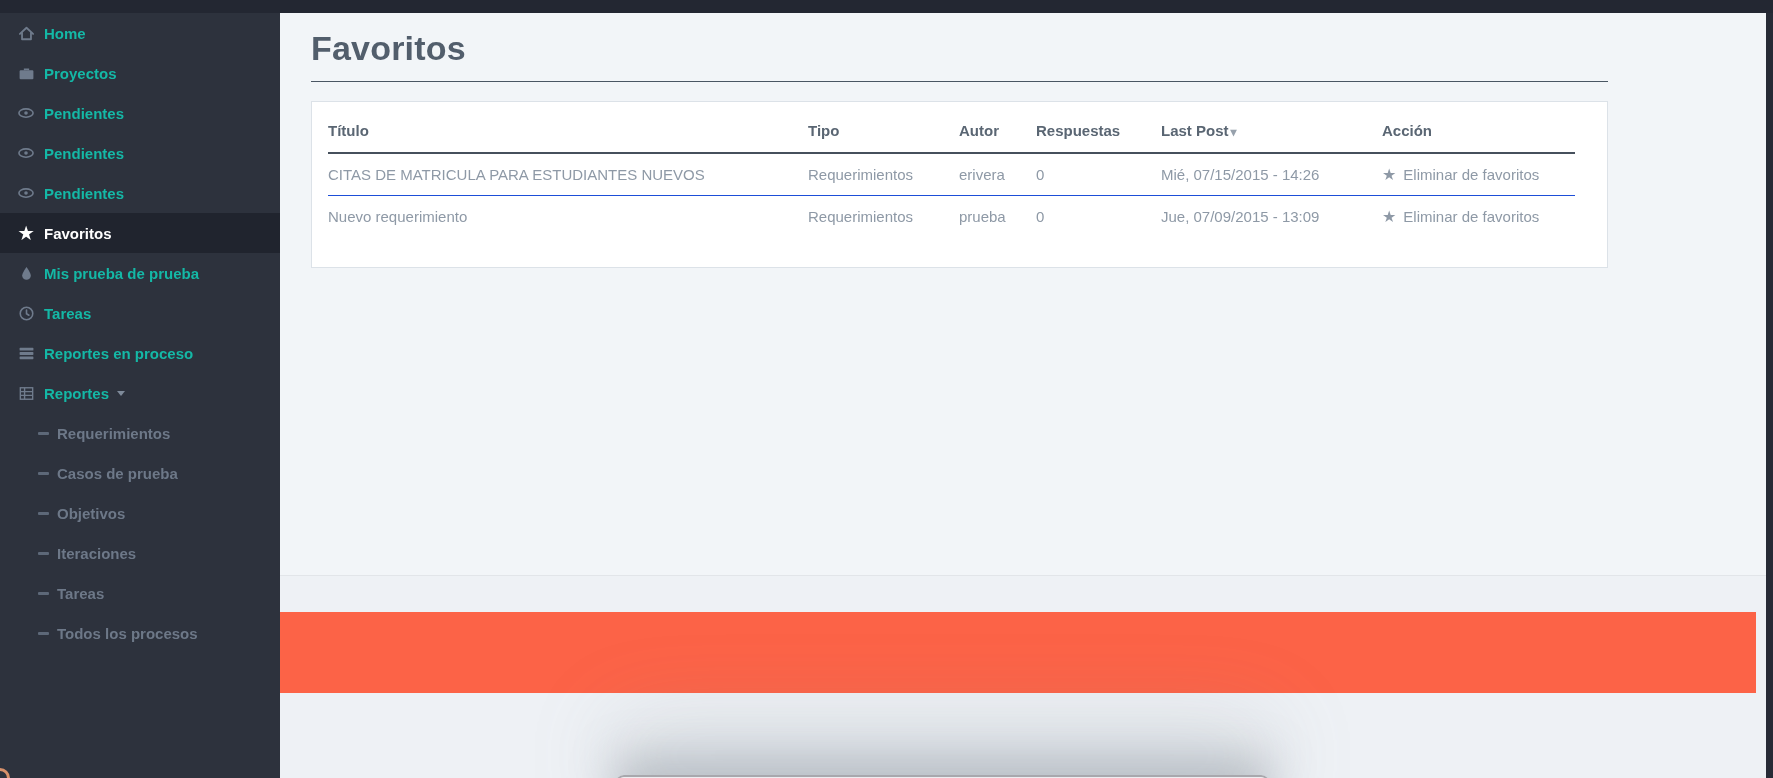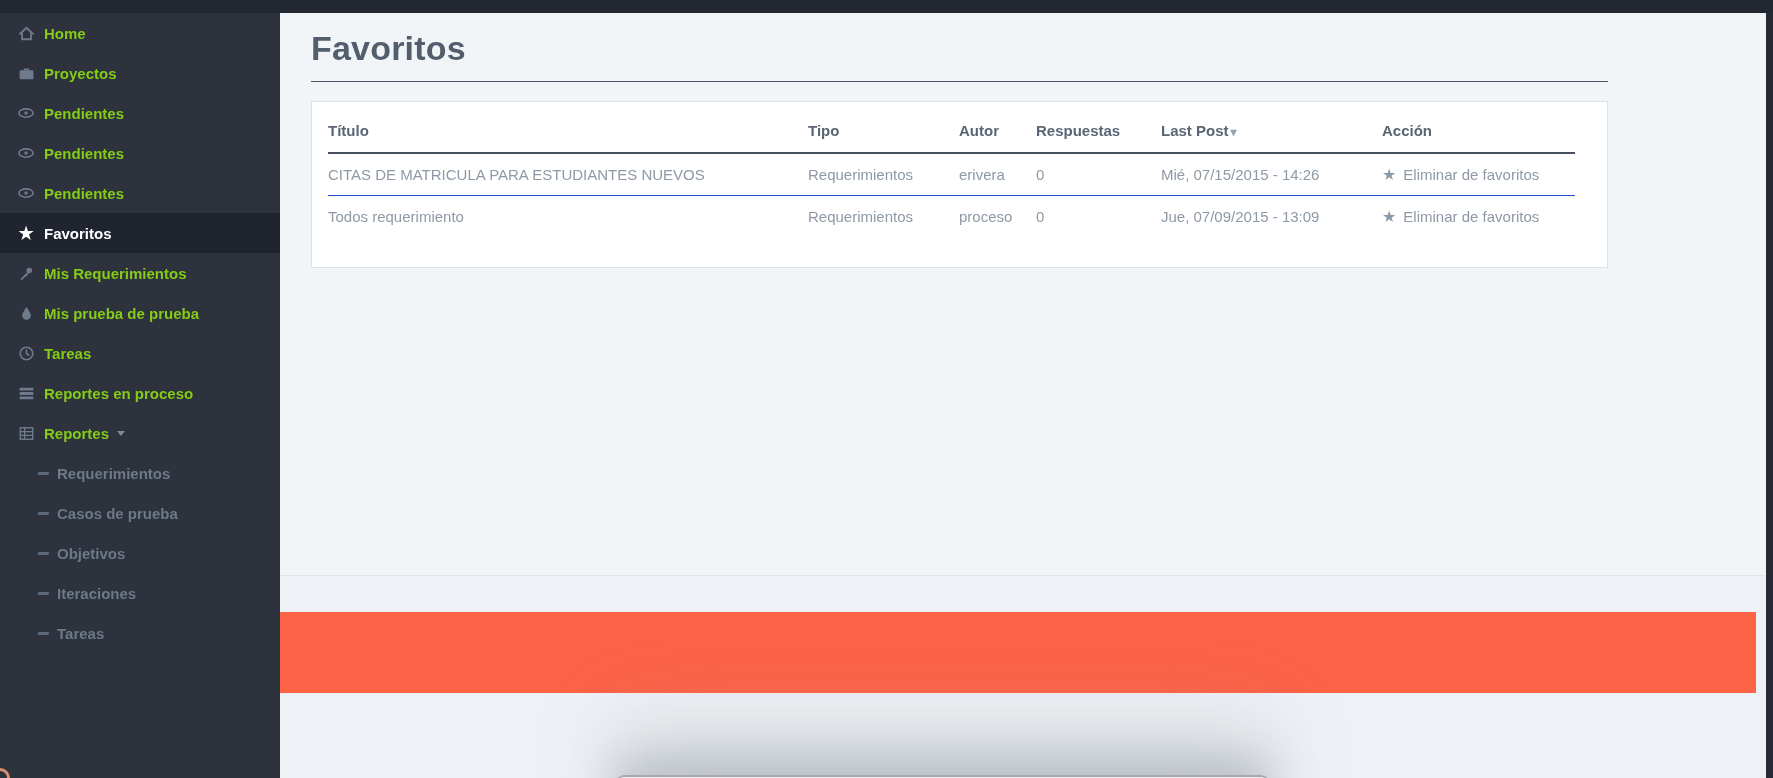--- a/index.html
+++ b/index.html
@@ -24,21 +24,21 @@
   }
 
   
   .sidebar {
     position: absolute; left: 0; top: 13px; width: 280px; height: 765px;
     background: #2d323d; z-index: 10;
   }
   .nav-item {
     display: flex; align-items: center; height: 40px;
     padding-left: 17px; cursor: pointer;
-    color: #84cc16; font-size: 15px; font-weight: bold;
+    color: #14b8a6; font-size: 15px; font-weight: bold;
   }
   .nav-item .nav-icon {
     width: 18px; height: 18px; margin-right: 9px;
     display: inline-flex; align-items: center; justify-content: center;
     flex: 0 0 18px; color: #6f7b8c;
   }
   .nav-item.active { background: #20242e; color: #ffffff; }
   .nav-item.active .nav-icon { color: #ffffff; }
   .nav-icon svg { display: block; }
   .star-glyph { font-size: 17px; line-height: 1; }
@@ -168,30 +168,20 @@
         </svg>
     </span>
     <span class="nav-label">Pendientes</span>
   </div>
 
   <div class="nav-item active">
     <span class="nav-icon star-glyph">★</span>
     <span class="nav-label">Favoritos</span>
   </div>
 
-  <div class="nav-item">
-    <span class="nav-icon">
-      <svg width="17" height="17" viewBox="0 0 16 16" fill="currentColor" stroke="currentColor">
-          <circle cx="10.6" cy="5.2" r="2.6" stroke="none"></circle>
-          <path d="M9.2 7.4 3.4 13.2" fill="none" stroke-width="1.6" stroke-linecap="round"></path>
-          <path d="M7.6 8.8l-.9 2 2.8-1.1z" stroke="none"></path>
-        </svg>
-    </span>
-    <span class="nav-label">Mis Requerimientos</span>
-  </div>
 
 
   <div class="nav-item">
     <span class="nav-icon">
       <svg width="15" height="16" viewBox="0 0 16 16" fill="currentColor">
           <path d="M8 1.6S3.4 7.8 3.4 10.7a4.6 4.6 0 0 0 9.2 0C12.6 7.8 8 1.6 8 1.6z"></path>
         </svg>
     </span>
     <span class="nav-label">Mis prueba de prueba</span>
   </div>
@@ -241,20 +231,24 @@
     <span class="dash-icon"></span>
     <span>Objetivos</span>
   </div>
   <div class="nav-subitem">
     <span class="dash-icon"></span>
     <span>Iteraciones</span>
   </div>
   <div class="nav-subitem">
     <span class="dash-icon"></span>
     <span>Tareas</span>
+  </div>
+  <div class="nav-subitem">
+    <span class="dash-icon"></span>
+    <span>Todos los procesos</span>
   </div>
 
 </div>
 
 <div class="main">
   <div class="content">
     <h1 class="page-title">Favoritos</h1>
     <div class="title-rule"></div>
 
     <div class="card">
@@ -284,23 +278,23 @@
             <td>erivera</td>
             <td>0</td>
             <td>Mié, 07/15/2015 - 14:26</td>
             <td>
               <span class="action-link">
                 <span class="action-star">★</span><span>Eliminar de favoritos</span>
               </span>
             </td>
           </tr>
           <tr>
-            <td class="row-title">Todos requerimiento</td>
+            <td class="row-title">Nuevo requerimiento</td>
             <td>Requerimientos</td>
-            <td>proceso</td>
+            <td>prueba</td>
             <td>0</td>
             <td>Jue, 07/09/2015 - 13:09</td>
             <td>
               <span class="action-link">
                 <span class="action-star">★</span><span>Eliminar de favoritos</span>
               </span>
             </td>
           </tr>
         </tbody>
       </table>

